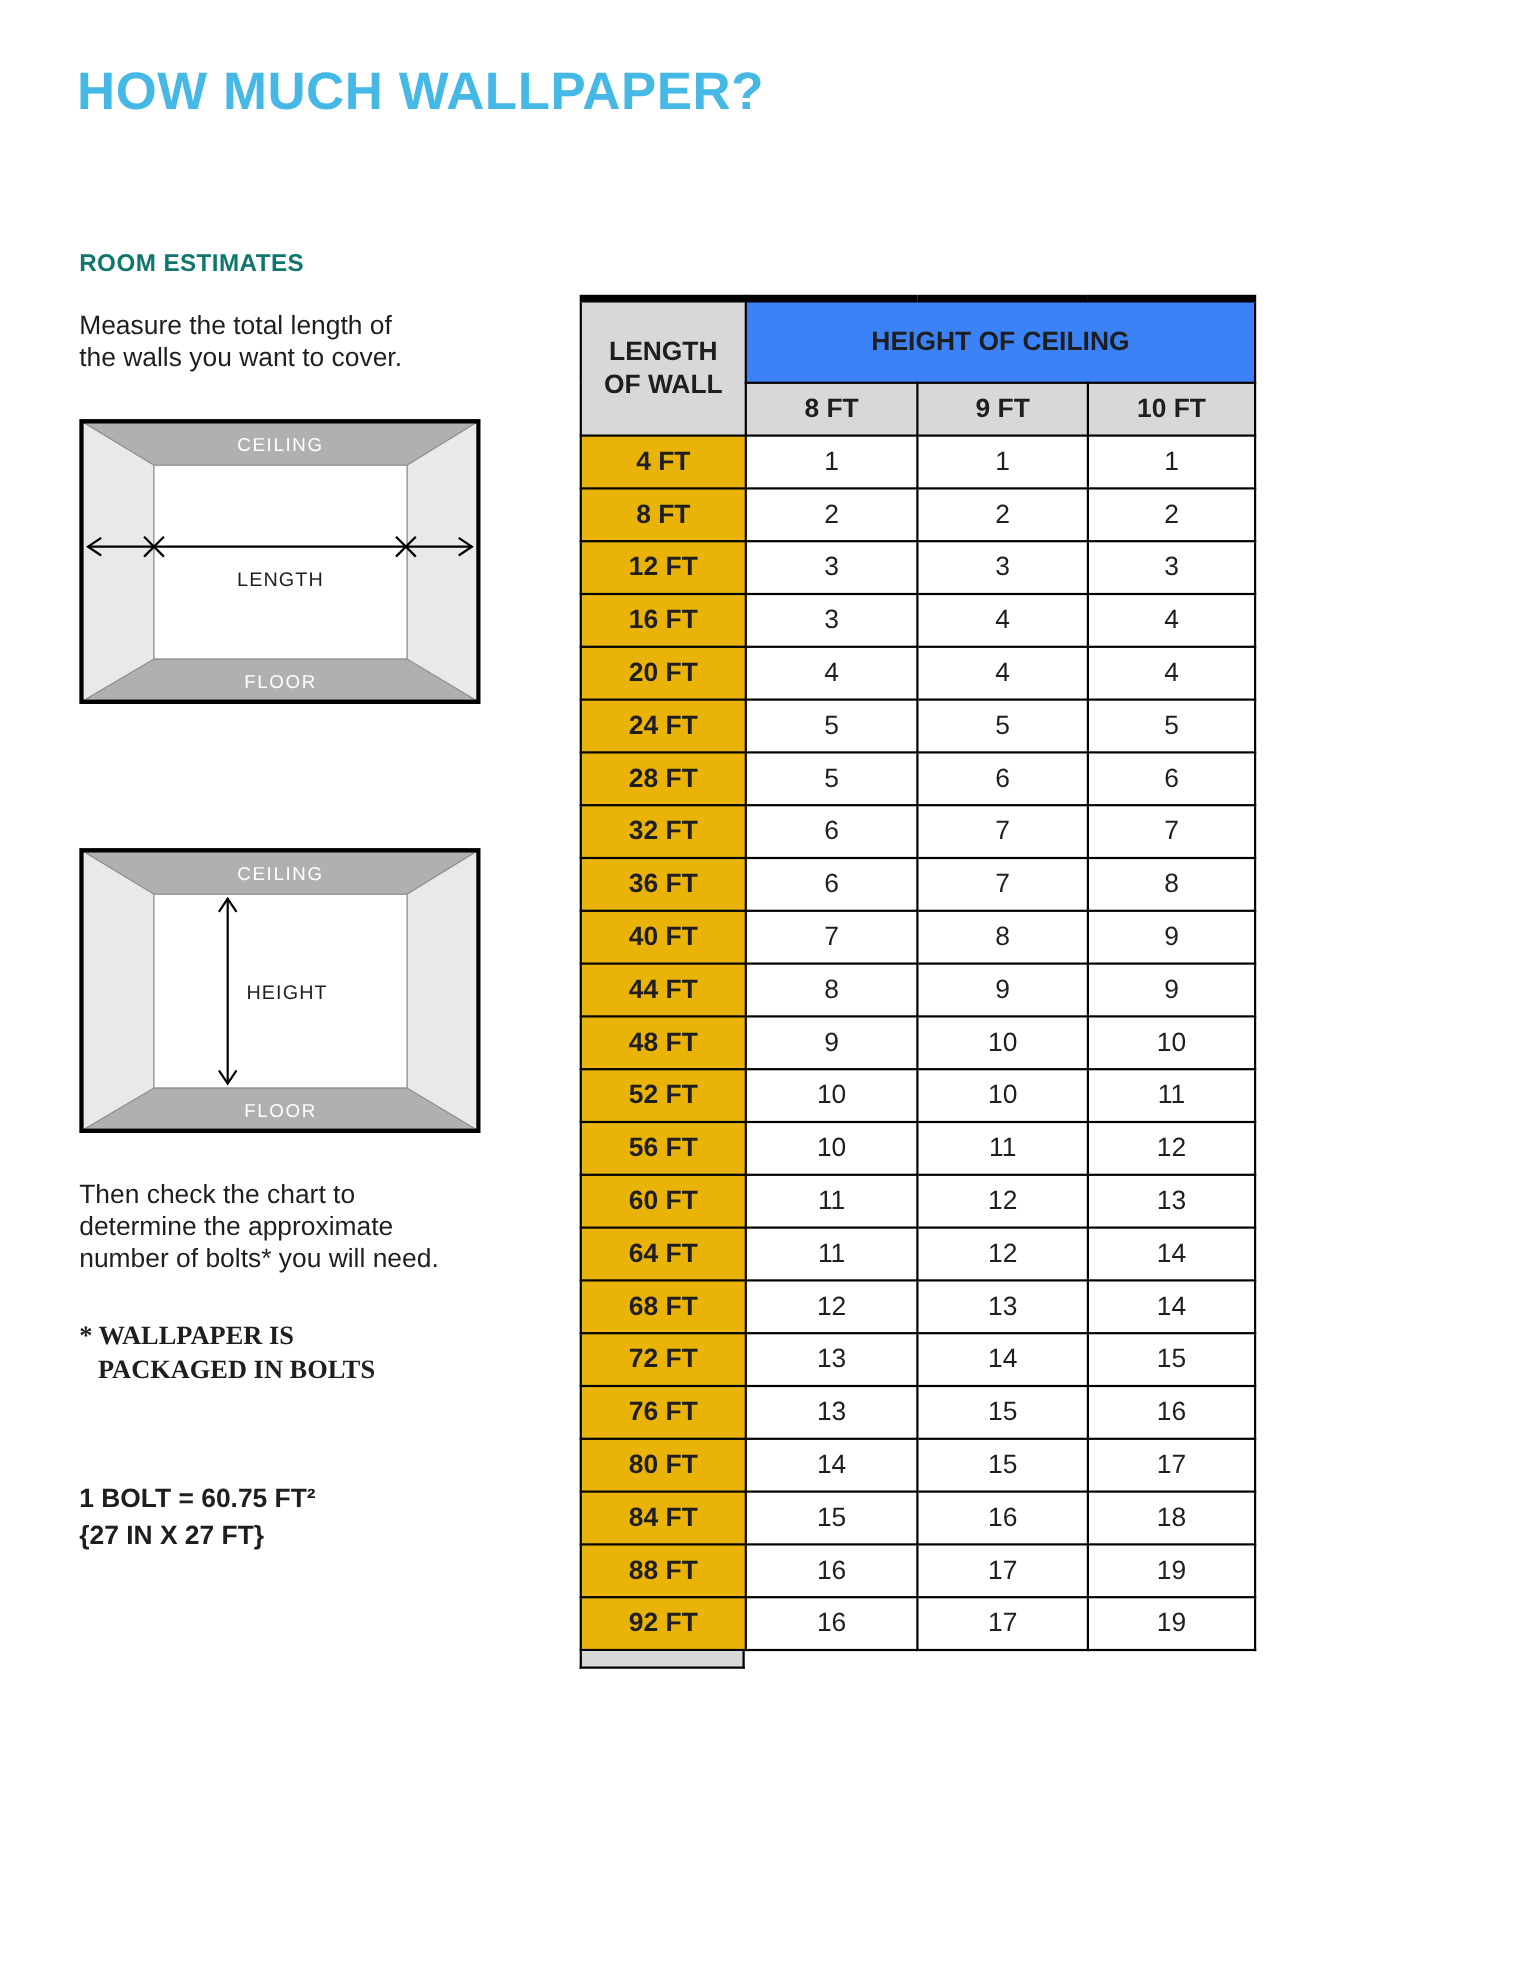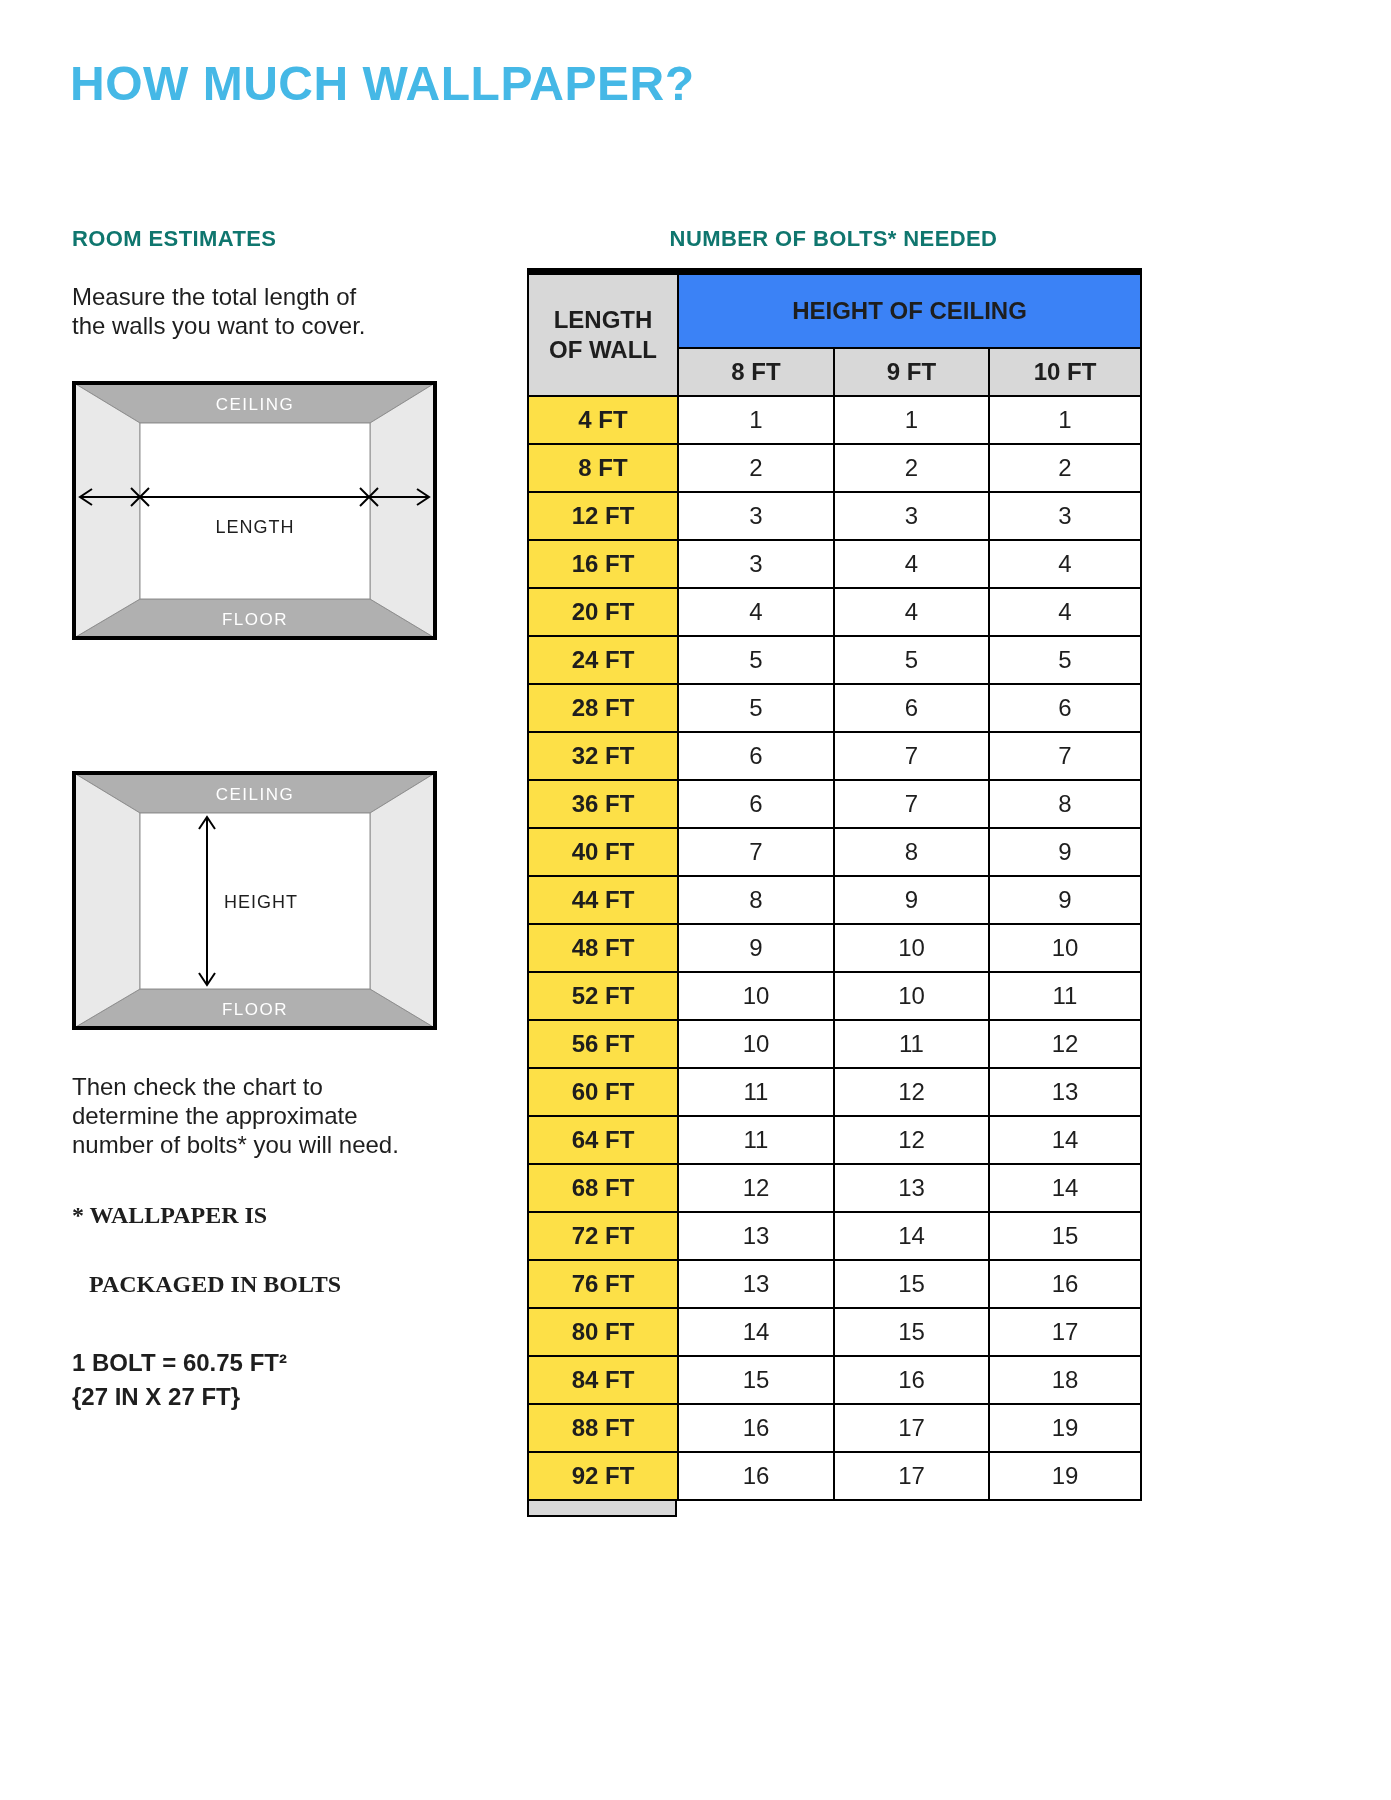--- a/index.html
+++ b/index.html
@@ -34,21 +34,21 @@
   .para { font-size: 24px; line-height: 29px; color: #1e1e1e; }
   .para-1 { left: 72px; top: 282px; }
   .para-2 { left: 72px; top: 678px; }
   .para-3 { left: 72px; top: 1072px; }
 
   .diagram-1 { left: 72px; top: 381px; }
   .diagram-2 { left: 72px; top: 771px; }
   svg text { font-family: "Liberation Sans", sans-serif; }
 
   .footnote { left: 72px; top: 1200px; font-size: 24px; font-weight: 700; line-height: 31px; font-family: Liberation Serif, serif; }
-  .footnote .indent { padding-left: 17px; margin-top: 38px; }
+  .footnote .indent { padding-left: 17px; }
   .bolt-info { left: 72px; top: 1346px; font-size: 24px; font-weight: 700; line-height: 34px; }
 
   .table-wrap { left: 527px; top: 268px; }
   table.bolt-table {
     border-collapse: collapse;
     table-layout: fixed;
     background: #ffffff;
     border: 2px solid #000;
     border-top: 7px solid #000;
   }
@@ -76,21 +76,21 @@
     border-right: 0;
   }
   .ft-cell {
     background: #d8d8d8;
     font-weight: 700;
     height: 46px;
     border-left: 0;
     border-right: 0;
   }
   .len-cell {
-    background: #fde047;
+    background: #eab308;
     font-weight: 700;
     height: 46px;
     border-right: 5px solid #000;
   }
   .val-cell { background: #ffffff; height: 46px; font-weight: 400; }
   .table-stub {
     width: 150px;
     height: 16px;
     box-sizing: border-box;
     background: #d8d8d8;
@@ -160,21 +160,20 @@
   <div class="abs footnote">
     <div>* WALLPAPER IS</div>
     <div class="indent">PACKAGED IN BOLTS</div>
   </div>
 
   <div class="abs bolt-info">
     <div>1 BOLT = 60.75 FT²</div>
     <div>{27 IN X 27 FT}</div>
   </div>
 
-  <h2 class="abs section-heading table-heading">NUMBER OF BOLTS* NEEDED</h2>
 
   <div class="abs table-wrap">
     <table class="bolt-table">
       <colgroup>
         <col style="width:150px">
         <col style="width:156px">
         <col style="width:155px">
         <col style="width:152px">
       </colgroup>
       <thead>

